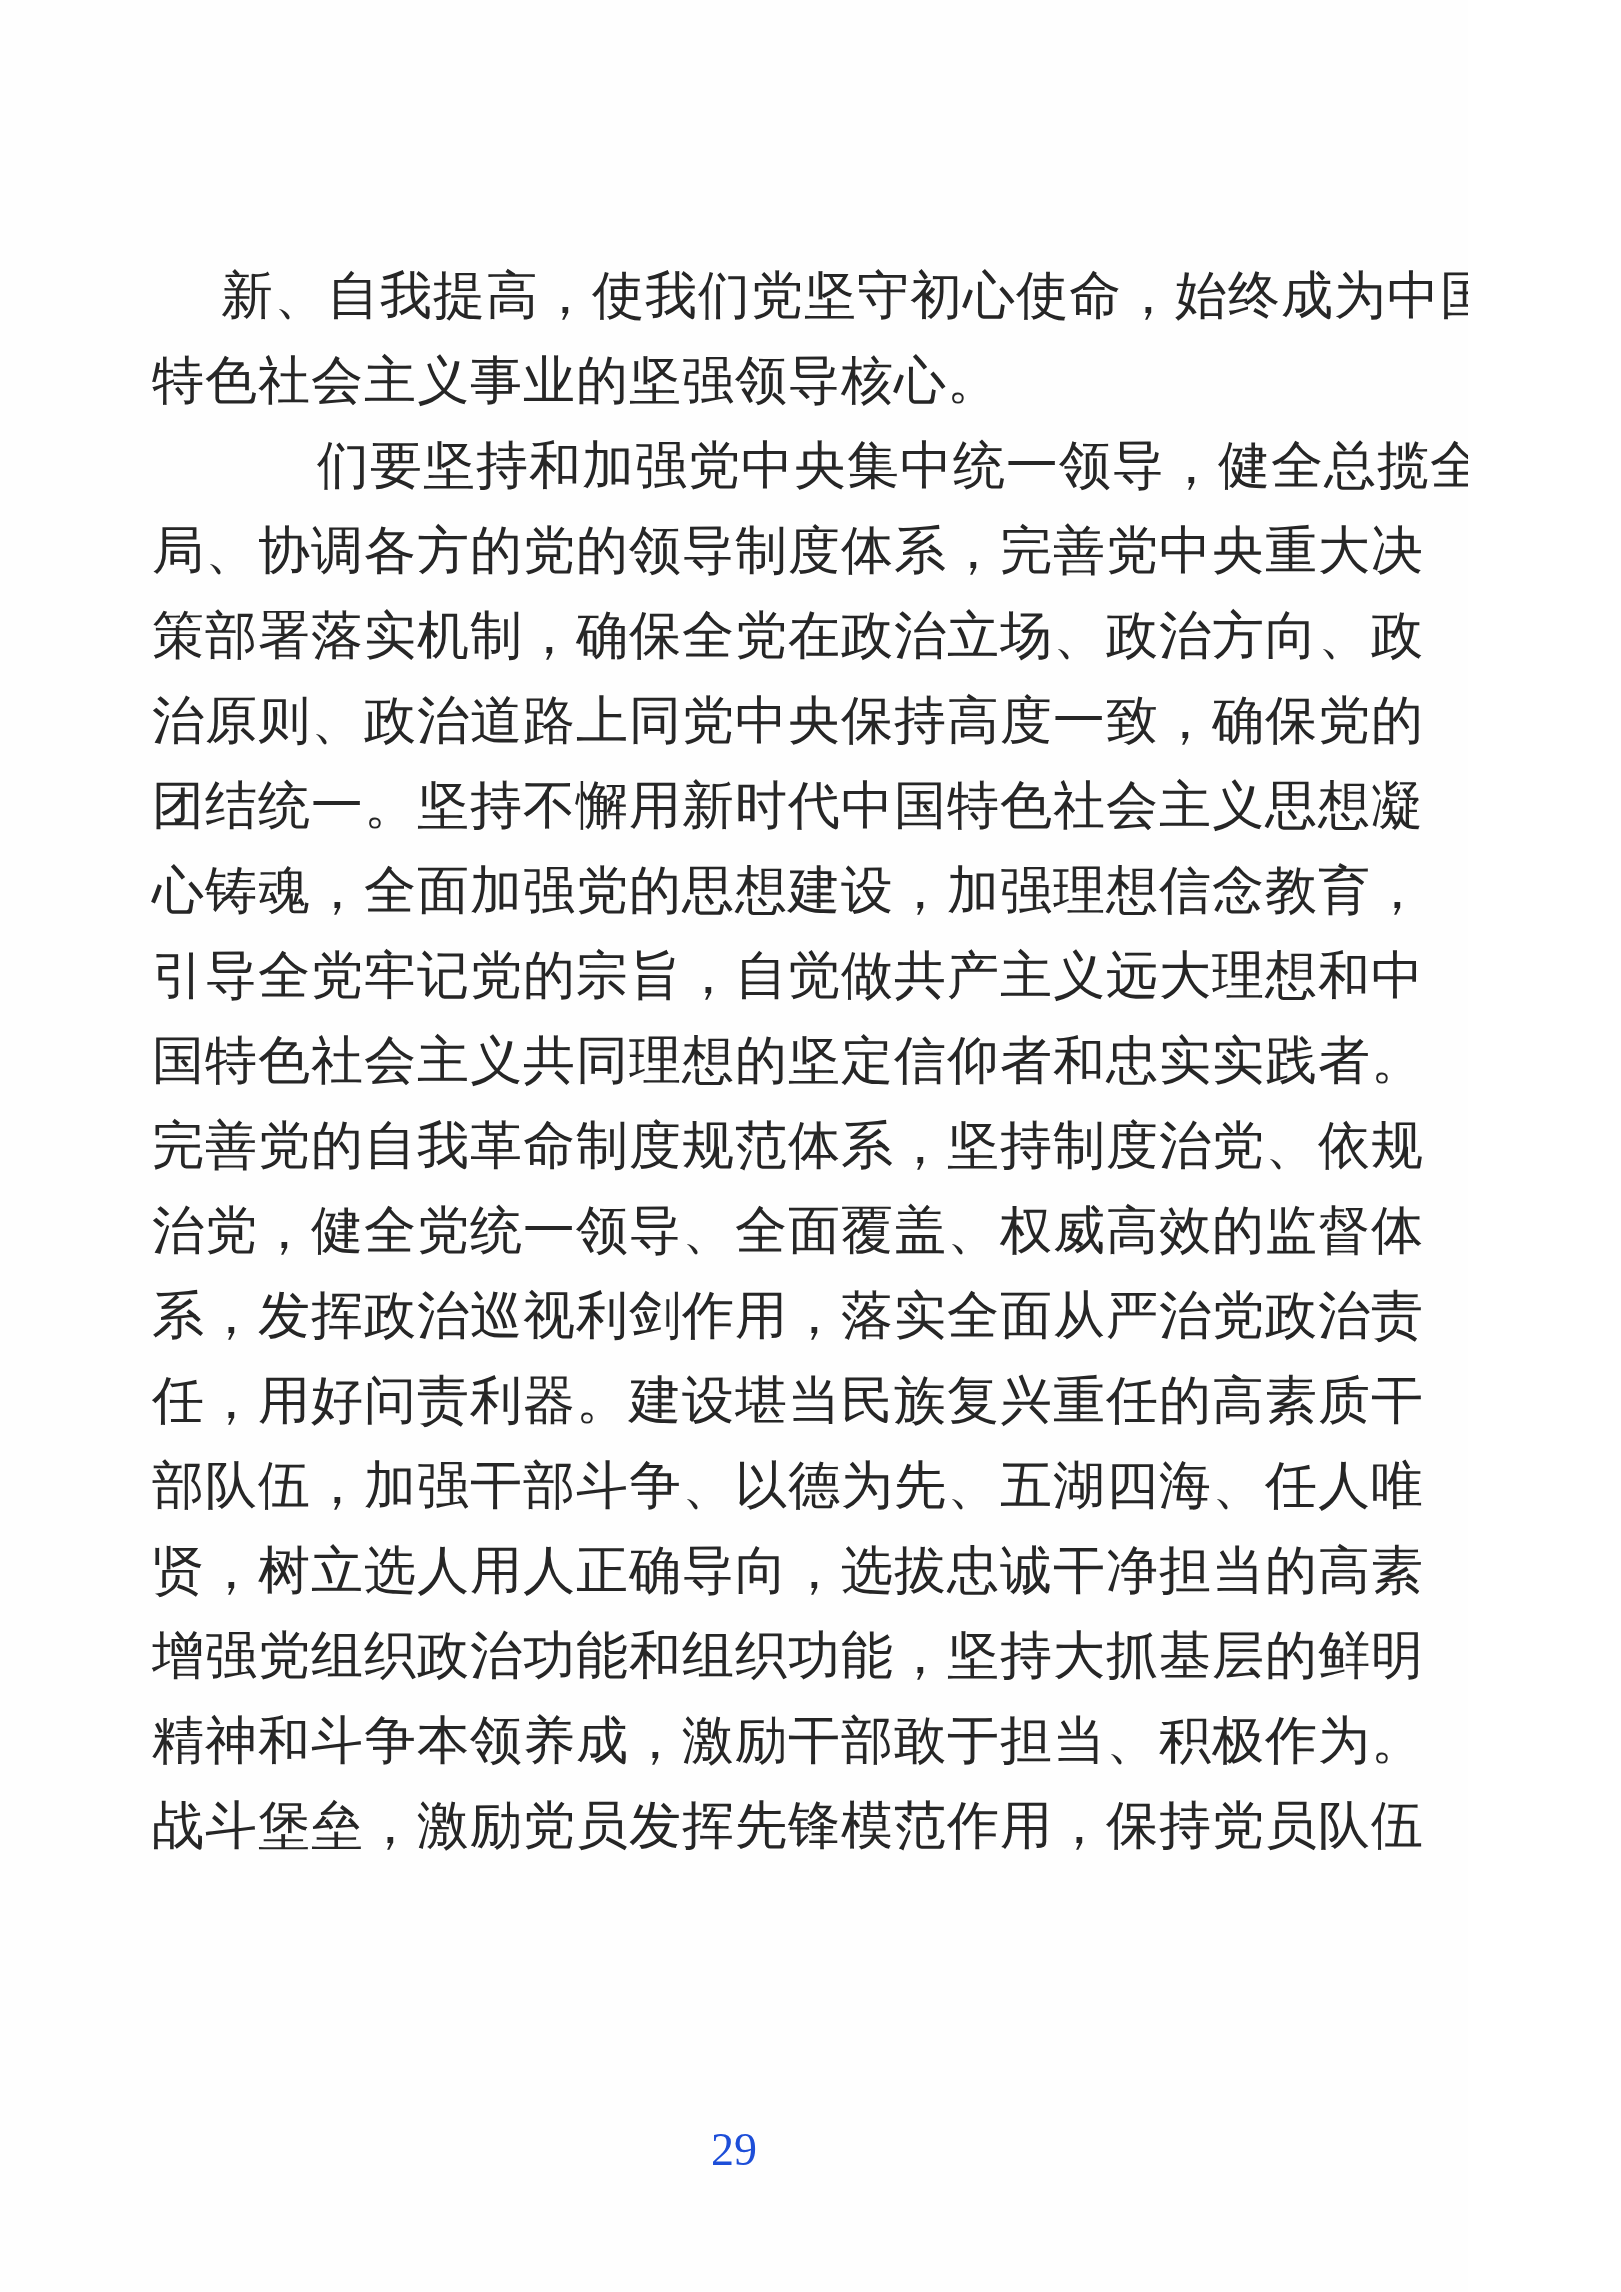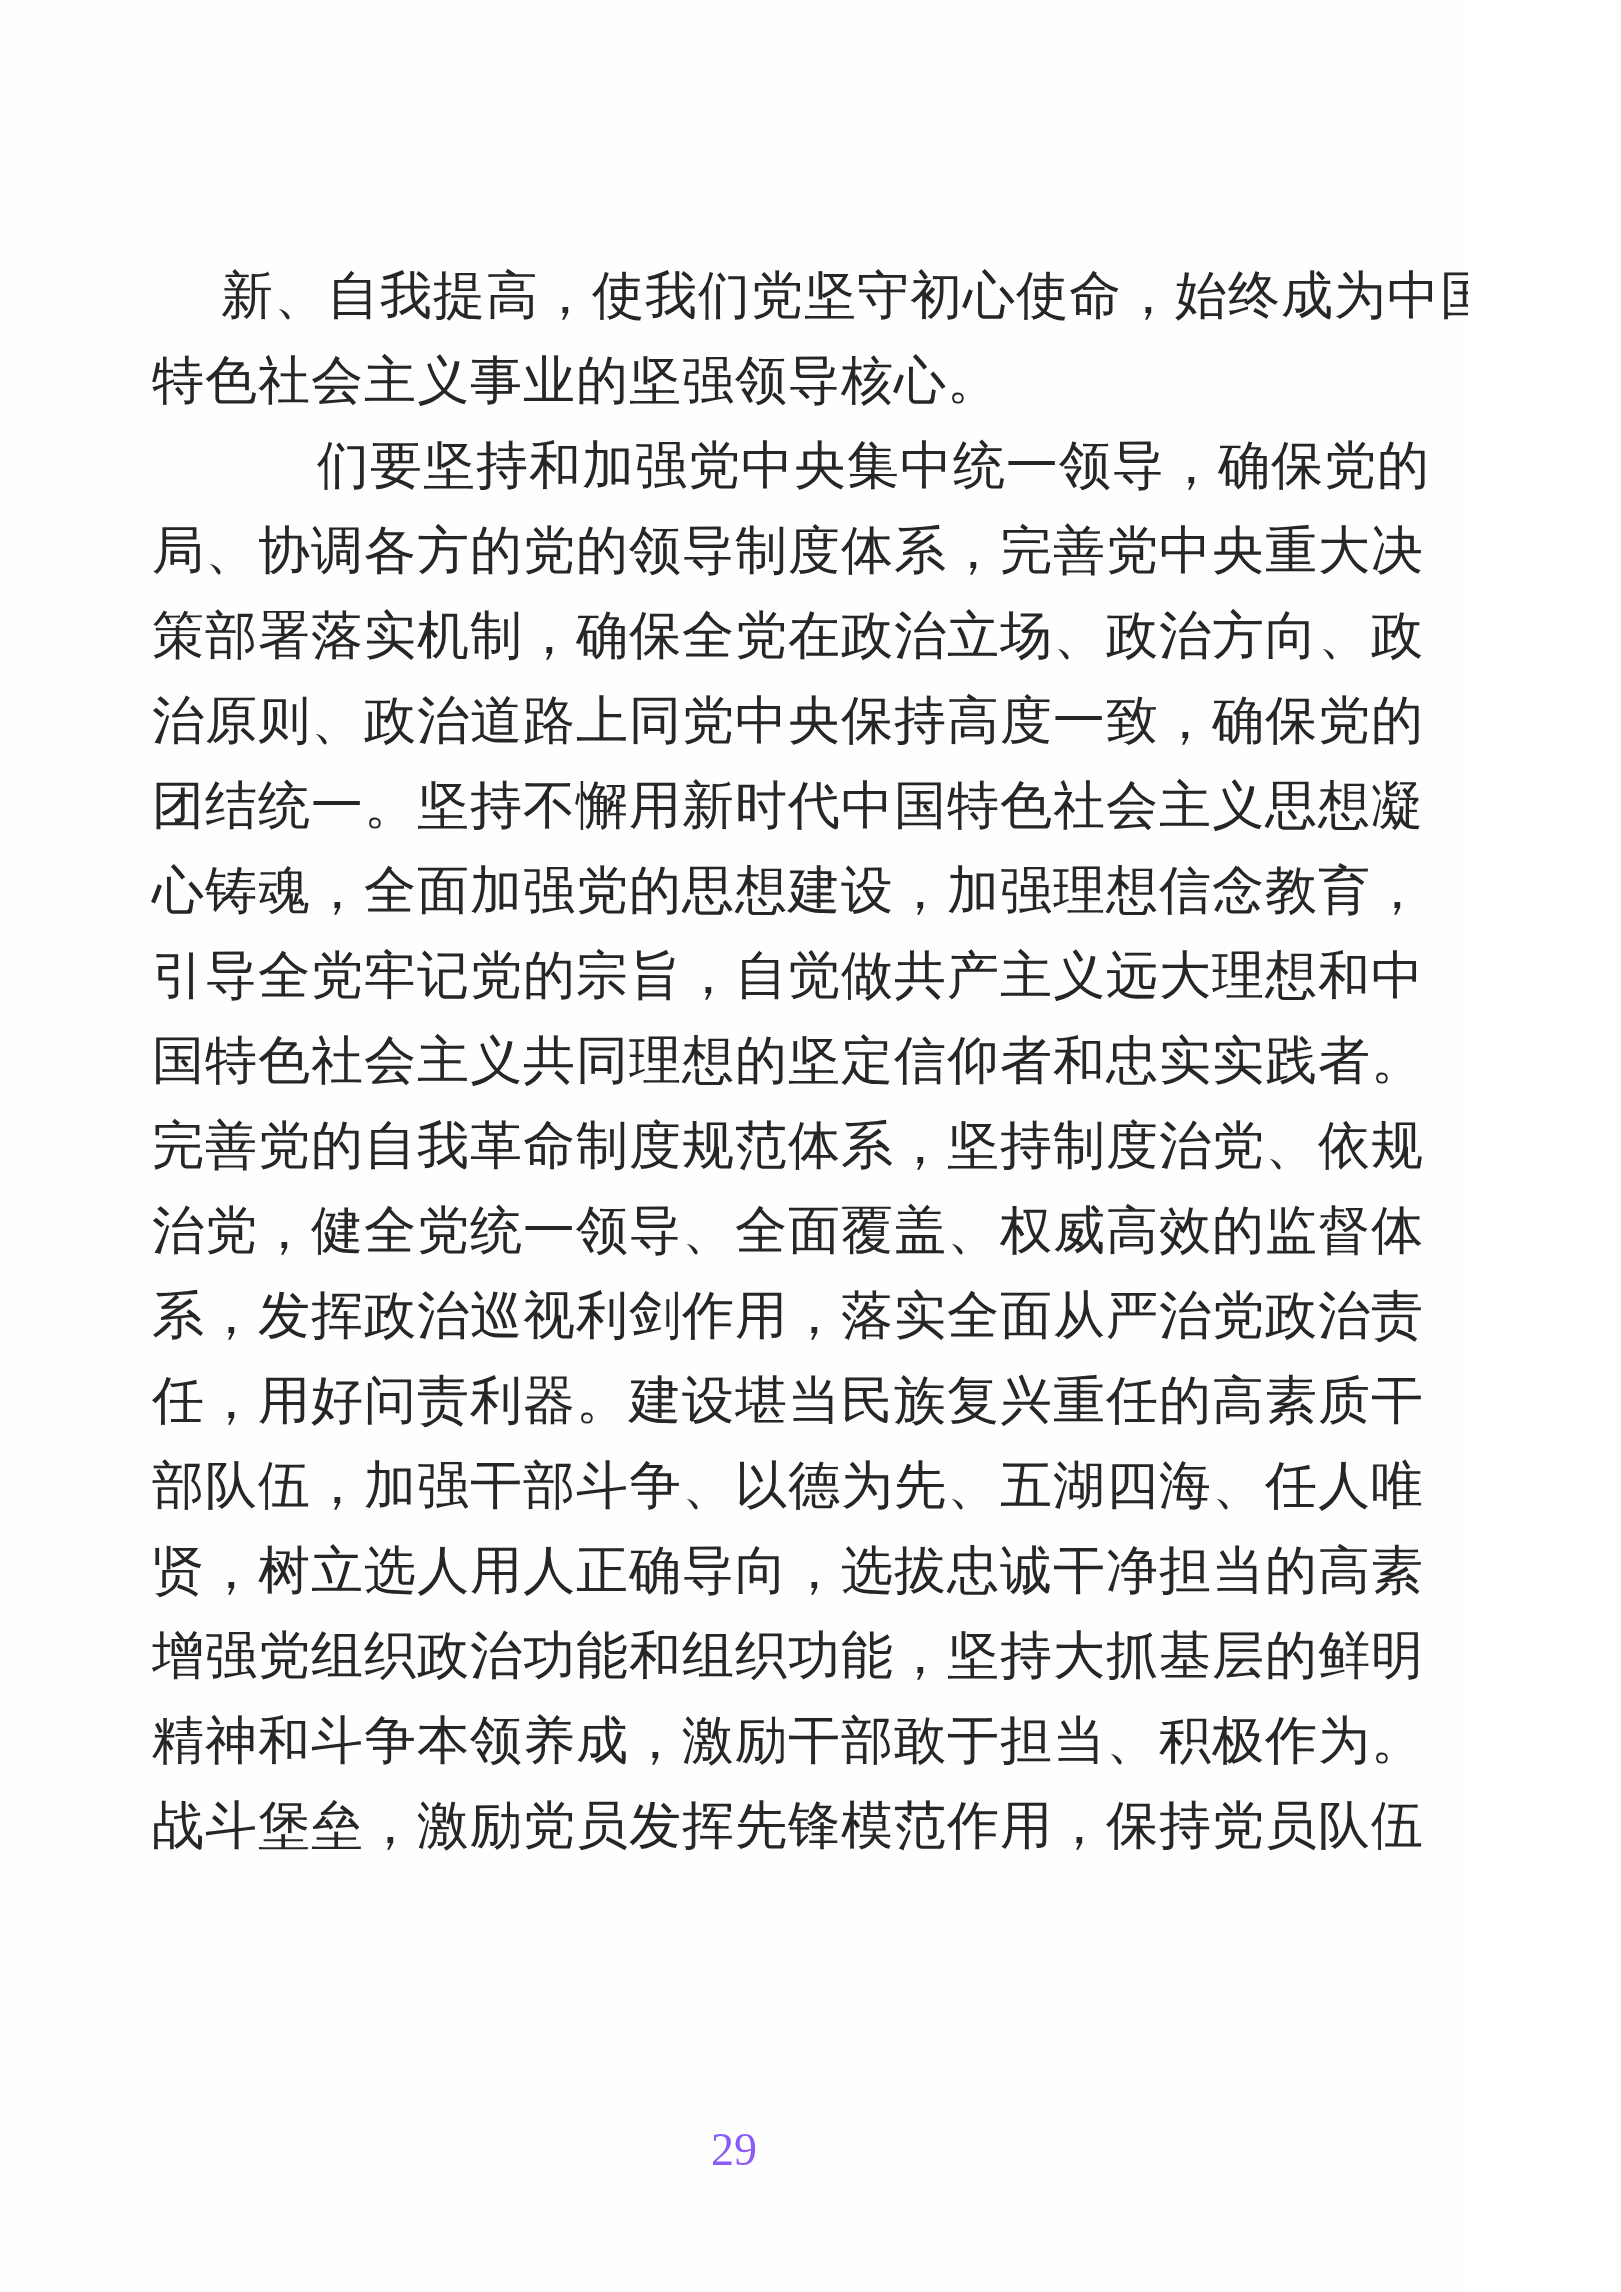--- a/index.html
+++ b/index.html
@@ -42,32 +42,32 @@
   
   .line.ind-2 { padding-left: 165px; }
   .page-number {
     position: absolute;
     left: 0;
     top: 2125px;
     width: 100%;
     text-align: center;
     font-size: 46px;
     line-height: 49px;
-    color: #8b5cf6;
+    color: #1d4ed8;
     font-family: "Liberation Serif", "DejaVu Serif", serif;
   }
 </style>
 </head>
 <body>
 
 <div class="page">
   <div class="content">
     <div class="line ind-1">新、自我提高，使我们党坚守初心使命，始终成为中国</div>
     <div class="line no-fill">特色社会主义事业的坚强领导核心。</div>
-    <div class="line ind-2">们要坚持和加强党中央集中统一领导，确保党的</div>
+    <div class="line ind-2">们要坚持和加强党中央集中统一领导，健全总揽全</div>
     <div class="line">局、协调各方的党的领导制度体系，完善党中央重大决</div>
     <div class="line">策部署落实机制，确保全党在政治立场、政治方向、政</div>
     <div class="line">治原则、政治道路上同党中央保持高度一致，确保党的</div>
     <div class="line">团结统一。坚持不懈用新时代中国特色社会主义思想凝</div>
     <div class="line">心铸魂，全面加强党的思想建设，加强理想信念教育，</div>
     <div class="line">引导全党牢记党的宗旨，自觉做共产主义远大理想和中</div>
     <div class="line">国特色社会主义共同理想的坚定信仰者和忠实实践者。</div>
     <div class="line">完善党的自我革命制度规范体系，坚持制度治党、依规</div>
     <div class="line">治党，健全党统一领导、全面覆盖、权威高效的监督体</div>
     <div class="line">系，发挥政治巡视利剑作用，落实全面从严治党政治责</div>

